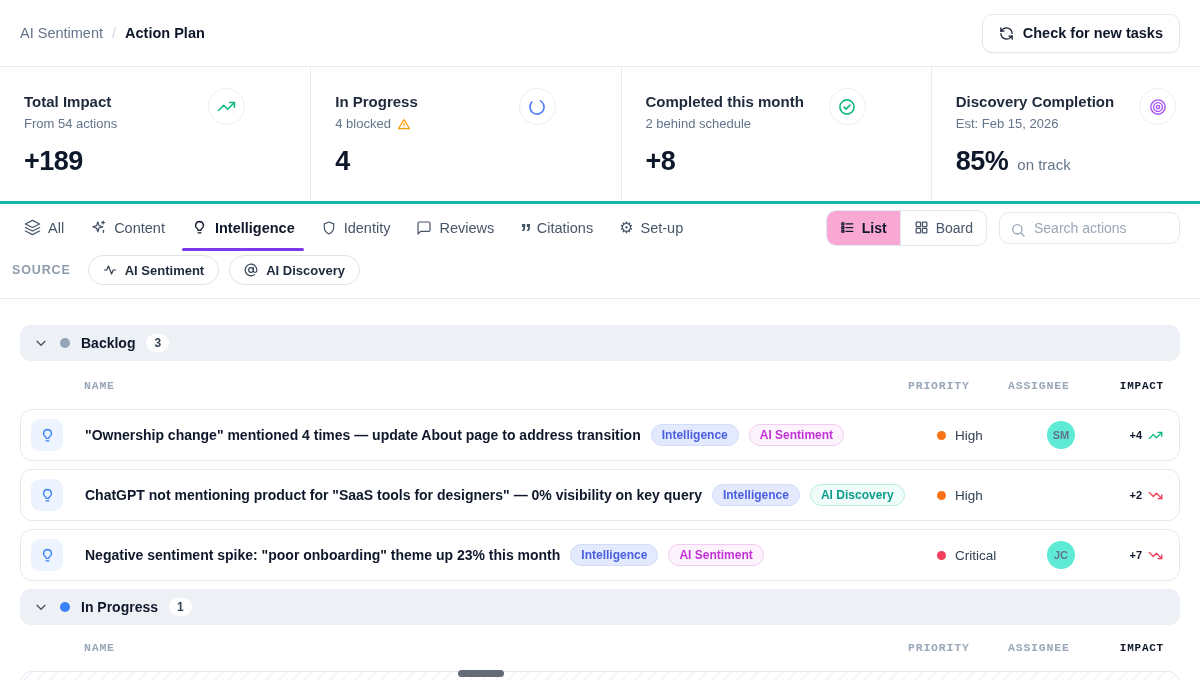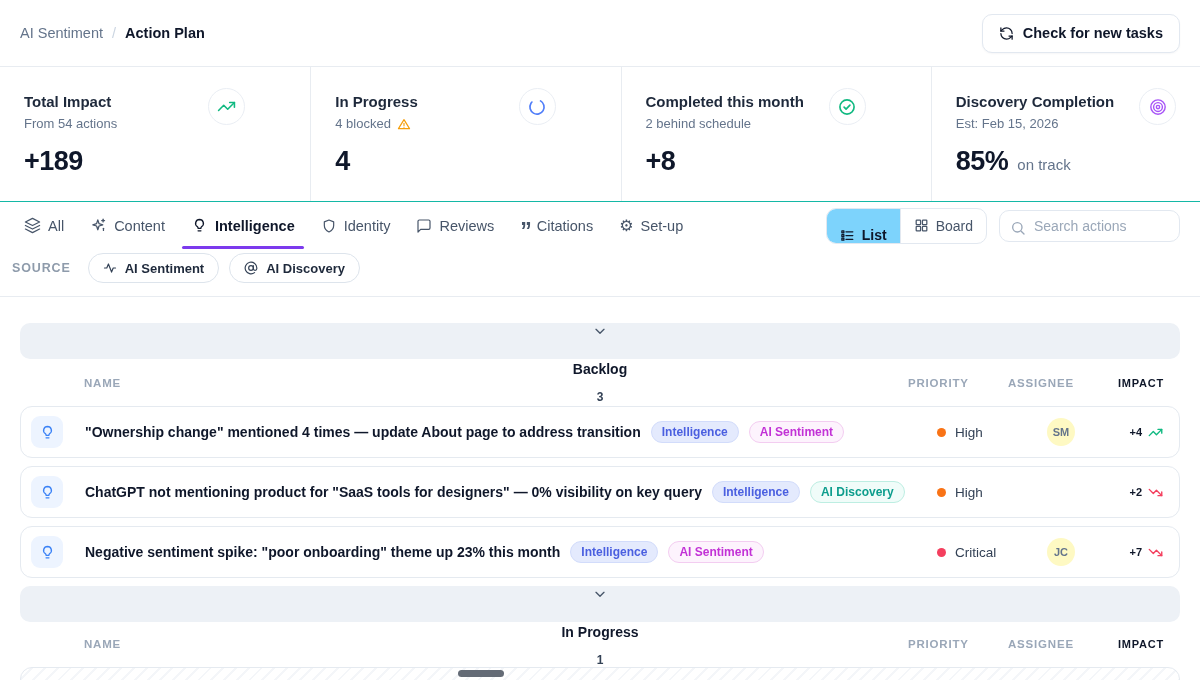--- a/index.html
+++ b/index.html
@@ -11,21 +11,21 @@
     align-items:center; justify-content:space-between; padding:0 20px; }
   .breadcrumb { display:flex; align-items:center; gap:9px; font-size:14.5px; color:#64748b; }
   .breadcrumb .sep { color:#cbd5e1; }
   .breadcrumb .current { color:#0f172a; font-weight:700; }
   .check-btn { display:flex; align-items:center; gap:9px; height:39px; padding:0 16px;
     border:1px solid #e2e8f0; border-radius:10px; background:#fff; font-size:14.5px;
     font-weight:600; color:#0f172a; cursor:pointer; box-shadow:0 1px 2px rgba(15,23,42,.04); }
   .check-btn svg { color:#0f172a; }
 
   
-  .stats { display:grid; grid-template-columns:repeat(4,1fr); border-bottom:1px solid #14b8a6;gap:41px; }
+  .stats { display:grid; grid-template-columns:repeat(4,1fr); border-bottom:3px solid #14b8a6;gap:41px; }
   .stat { position:relative; padding:26px 24px 24px; }
   .stat + .stat { border-left:1px solid #e8ecf1; }
   .stat-title { font-size:15px; font-weight:600; color:#1e293b; }
   .stat-sub { margin-top:6px; font-size:13px; color:#64748b; display:flex; align-items:center; gap:6px; }
   .stat-value { margin-top:15px; font-size:27px; font-weight:700; letter-spacing:-0.5px;
     display:flex; align-items:baseline; gap:9px; }
   .stat-suffix { font-size:15px; font-weight:400; letter-spacing:0; color:#64748b; }
   .stat-icon { position:absolute; top:21px; right:24px; width:37px; height:37px;
     border:1px solid #eaeef4; border-radius:50%; display:flex; align-items:center;
     justify-content:center; background:#fff; }
@@ -39,51 +39,51 @@
   .tab.active { color:#0f172a; font-weight:700; }
   .tab.active::after { content:""; position:absolute; left:4px; right:4px; bottom:0;
     height:3px; border-radius:3px; background:#7c3aed; }
   .glyph { font-size:16px; line-height:1; color:#475569; }
   .quote-glyph { font-size:23px; line-height:0; display:inline-block; transform:translateY(5px);
     font-weight:600; color:#475569; letter-spacing:-2px; }
   .tabs-right { margin-left:auto; display:flex; align-items:center; gap:12px; }
   .segmented { display:flex; align-items:stretch; height:36px; border:1px solid #e2e8f0;
     border-radius:10px; overflow:hidden; background:#fff; }
   .seg { display:flex; align-items:center; gap:7px; padding:0 13px; font-size:14px; cursor:pointer; }
-  .seg.active { background:#7dd3fc; color:#0f172a; font-weight:700; border-right:1px solid #e2e8f0;align-items:flex-end; }
+  .seg.active { background:#f9a8d4; color:#0f172a; font-weight:700; border-right:1px solid #e2e8f0; }
   .seg.inactive { color:#475569; font-weight:500; }
   .searchbox { position:relative; width:181px; height:32px; }
   .searchbox svg { position:absolute; left:11px; top:10px; color:#9aa7b8; }
   .searchbox input { width:100%; height:100%; border:1px solid #e2e8f0; border-radius:10px;
     padding:0 10px 0 34px; font-size:14px; color:#0f172a; outline:none;
     font-family:"Liberation Sans", sans-serif; }
   .searchbox input::placeholder { color:#9aa7b8; }
 
   
   .sourcerow { display:flex; align-items:center; gap:10px; padding:4px 20px 13px 12px;
     border-bottom:1px solid #e8ecf1; }
   .source-label { font-size:12.5px; font-weight:600; letter-spacing:.07em; color:#8e9bab; margin-right:7px; }
   .filter-pill { display:flex; align-items:center; gap:8px; height:30px; padding:0 14px;
     border:1px solid #dde4ec; border-radius:999px; background:#fff; font-size:13px;
     font-weight:600; color:#1e293b; cursor:pointer; }
   .filter-pill svg { color:#334155; }
 
   
   .main { padding:26px 20px 0; }
   .section-header { height:36px; background:#edf1f6; border-radius:10px; display:flex;
-    align-items:center; gap:11px; padding:0 13px; cursor:pointer;flex-direction:column; }
+    align-items:center; gap:11px; padding:0 13px; cursor:pointer; }
   .section-header .chev { color:#475569; display:flex; }
   .sdot { width:10px; height:10px; border-radius:50%; }
   .sname { font-size:14px; font-weight:700; color:#0f172a; }
   .scount { background:#fff; border-radius:999px; padding:2px 8px; font-size:12px;
     font-weight:600; color:#334155; }
 
   .cols, .row { display:grid; grid-template-columns:44px 1fr 100px 76px 80px;
     align-items:center; padding:0 16px 0 10px; }
-  .cols { margin:18px 0 17px; }
+  .cols { margin:18px 0 17px;font-family:Liberation Mono, monospace; }
   .cols.second { margin:16px 0 17px; }
   .col-label { font-size:11.5px; font-weight:600; letter-spacing:.07em; color:#9aa7b8; }
   .col-label.name { padding-left:10px; }
   .col-label.impact { padding-left:10px; }
 
   .row { height:52px; background:#fff; border:1px solid #e5eaf0; border-radius:12px; margin-bottom:8px; }
   .bulb { width:32px; height:32px; border-radius:9px; background:#edf4ff; color:#3b82f6;
     display:flex; align-items:center; justify-content:center; }
   .titlewrap { display:flex; align-items:center; gap:10px; padding-left:10px; min-width:0; }
   .rtitle { font-size:14px; font-weight:600; color:#0f172a; white-space:nowrap; }
@@ -91,21 +91,21 @@
     font-size:12px; font-weight:600; white-space:nowrap; }
   .badge-intelligence { background:#e4eafd; color:#4a5fe0; border:1px solid #d2dcfb; }
   .badge-sentiment { background:#fdf3fd; color:#c232d6; border:1px solid #f3cdf1; }
   .badge-discovery { background:#f0fcf9; color:#0d9d8d; border:1px solid #bdeee2; }
   .priority { display:flex; align-items:center; gap:9px; padding-left:30px; font-size:13.5px;
     font-weight:500; color:#334155; }
   .pdot { width:9px; height:9px; border-radius:50%; }
   .pdot.high { background:#f97316; }
   .pdot.critical { background:#f43f5e; }
   .assignee { padding-left:40px; }
-  .avatar { width:28px; height:28px; border-radius:50%; background:#fef9c3; color:#64748b;
+  .avatar { width:28px; height:28px; border-radius:50%; background:#5eead4; color:#64748b;
     font-size:11px; font-weight:700; display:flex; align-items:center; justify-content:center; }
   .impact { display:flex; align-items:center; justify-content:flex-end; gap:6px;
     font-size:11px; font-weight:700; color:#0f172a; }
   .trend-up { color:#10b981; display:flex; }
   .trend-down { color:#f43f5e; display:flex; }
 
   .section2 { margin-top:5px; }
   .partial-row { position:relative; height:52px; border:1px solid #e5eaf0; border-radius:12px;
     overflow:hidden; margin-bottom:0;
     background:repeating-linear-gradient(135deg,#ffffff 0 7px,#f4f6f9 7px 9px); }

